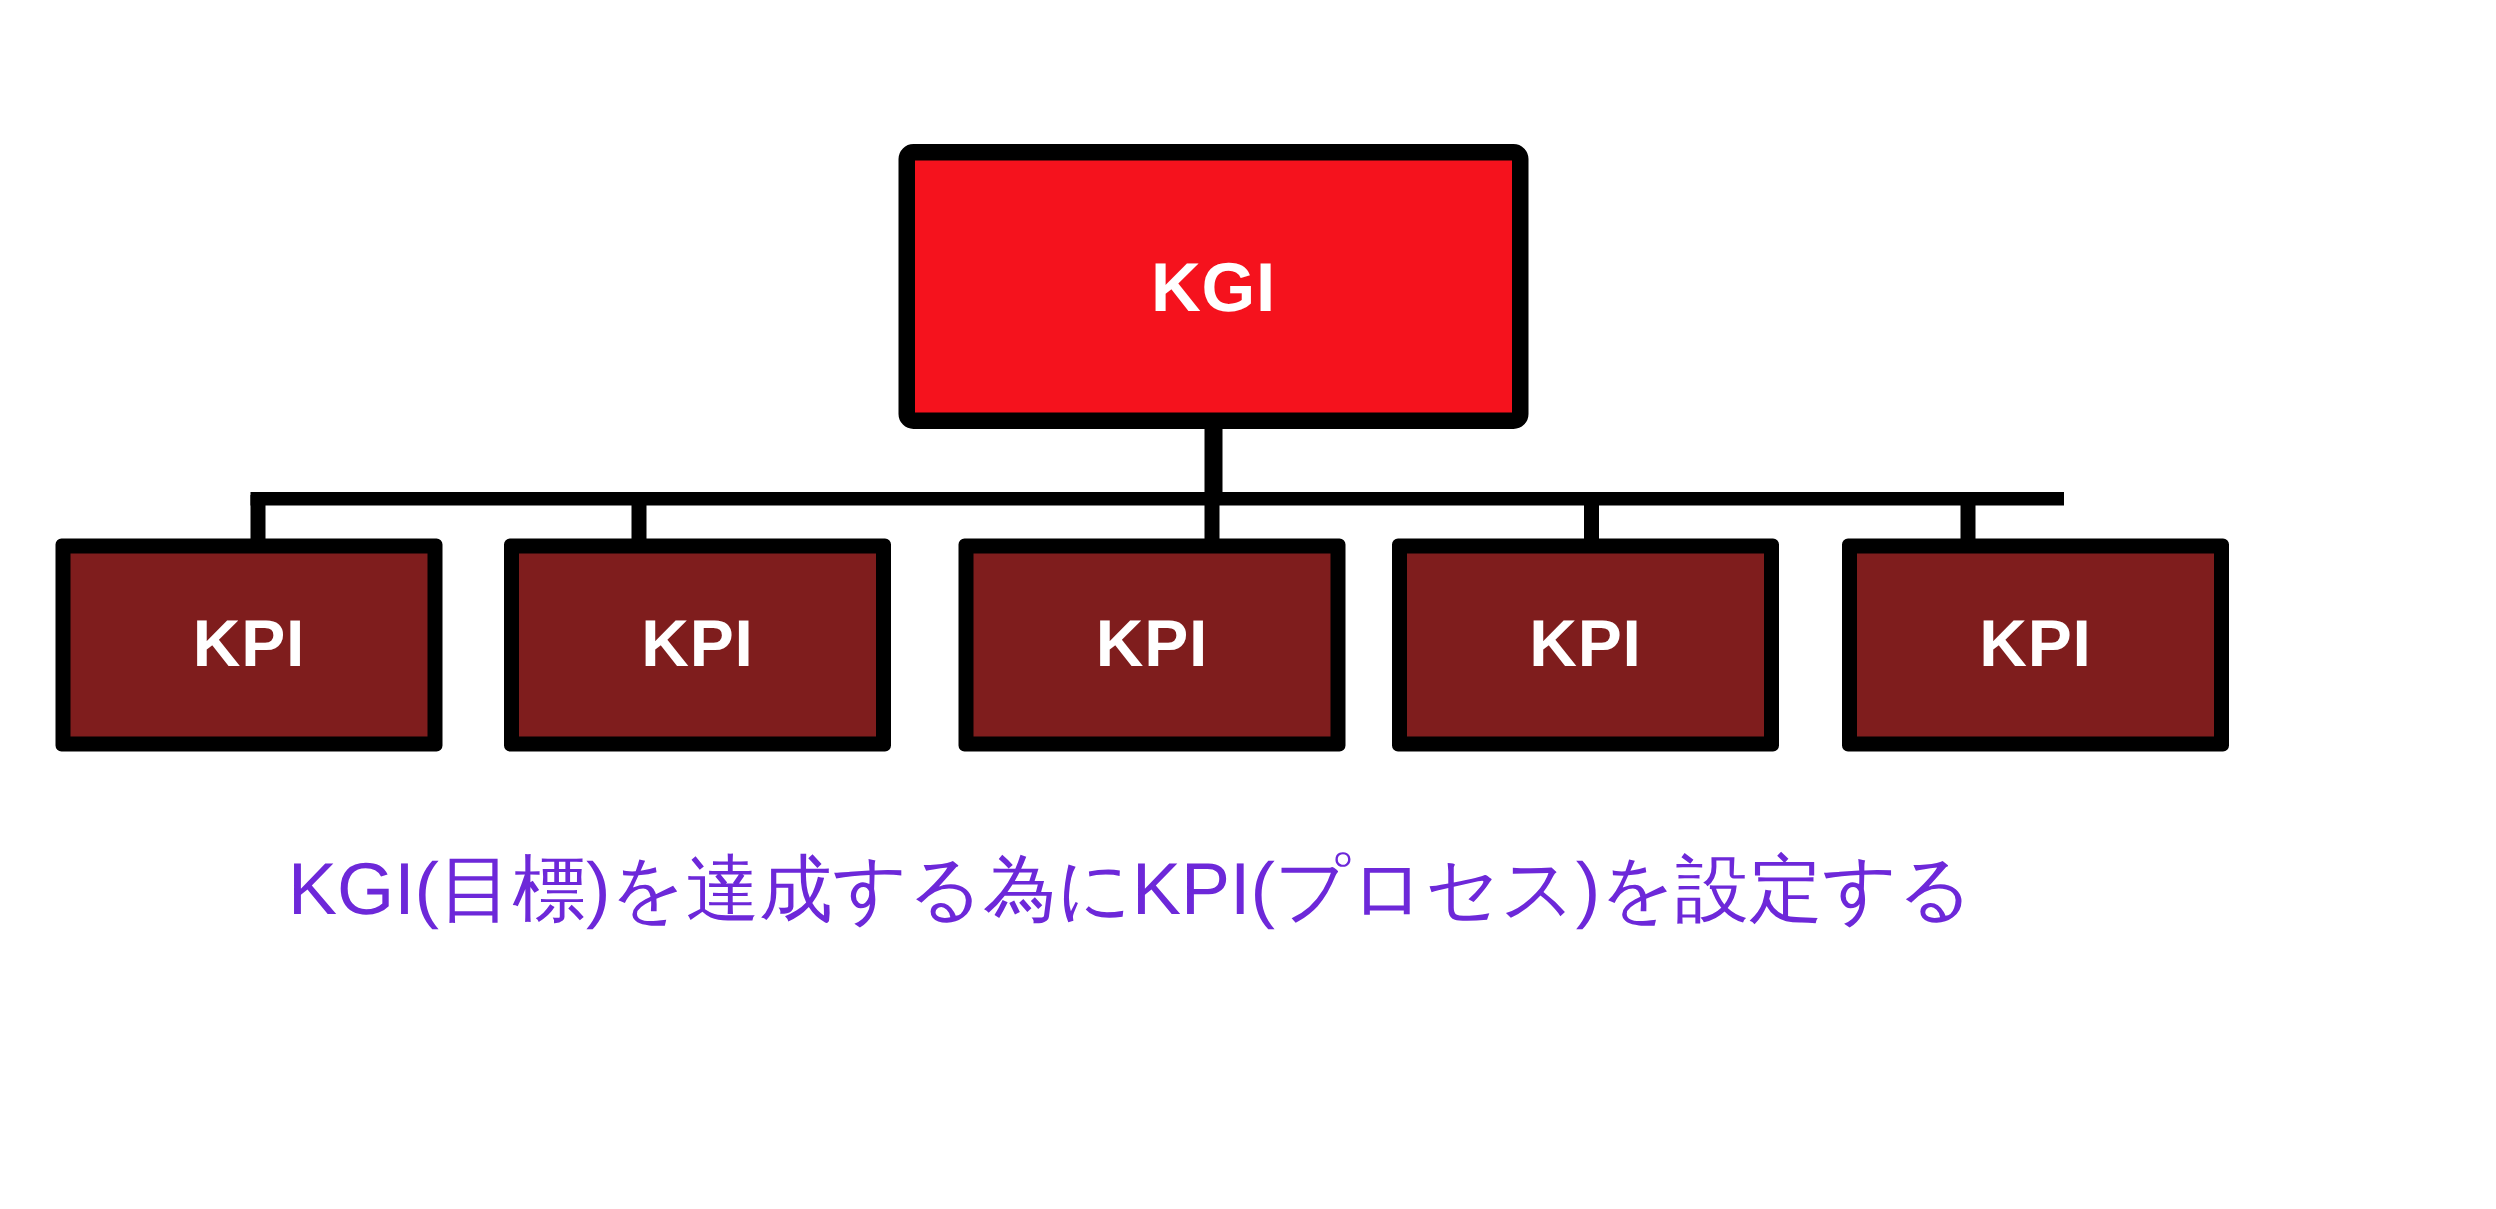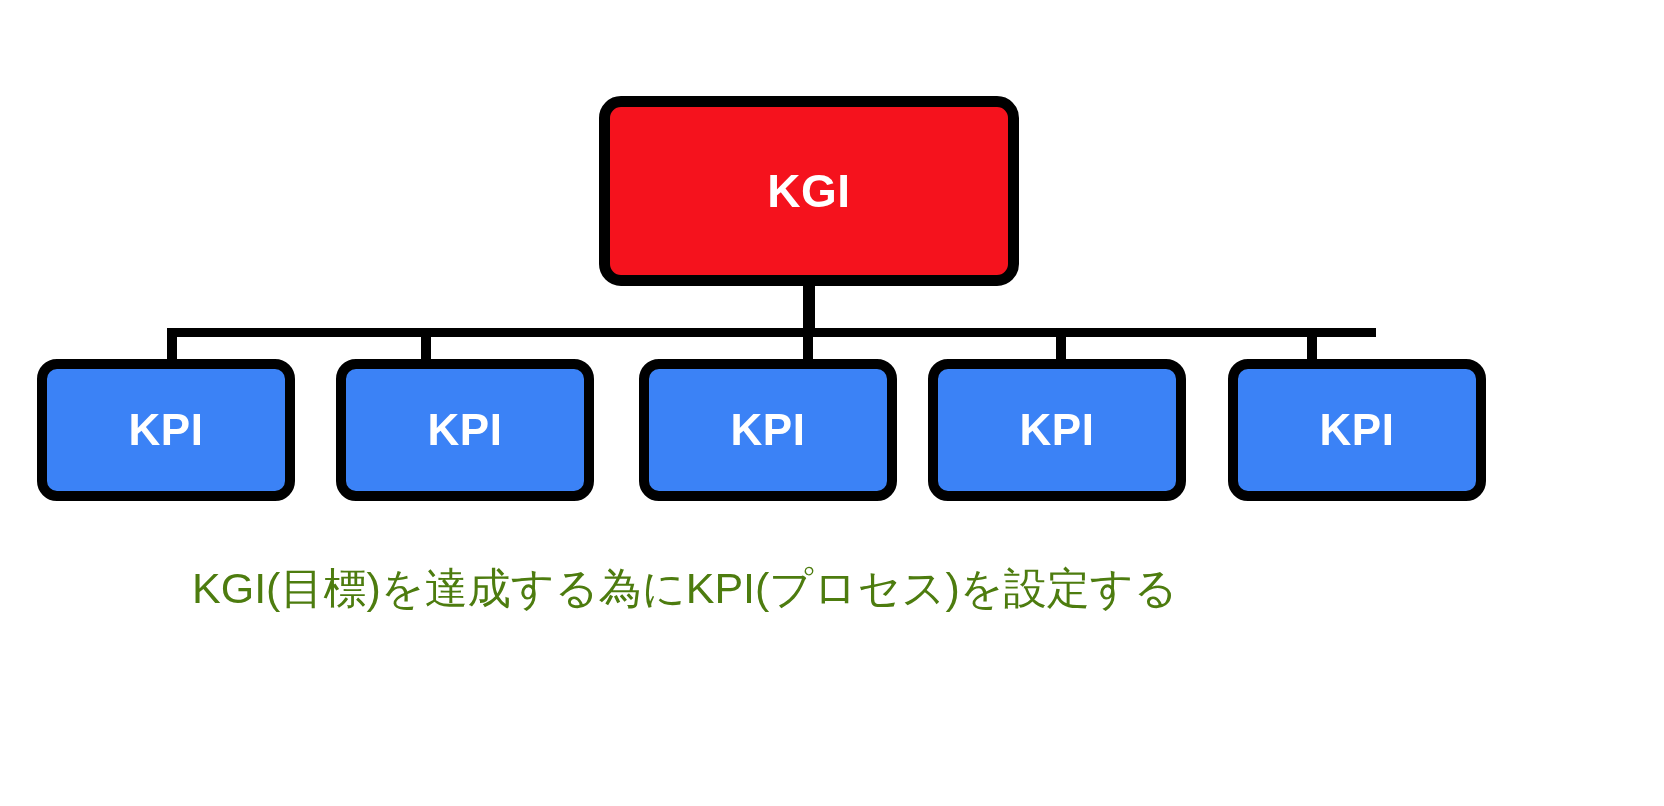--- a/index.html
+++ b/index.html
@@ -30,31 +30,31 @@
     user-select: none;
   }
 
   .node-kgi {
     left: 599px;
     top: 96px;
     width: 420px;
     height: 190px;
     background: #F5121D;
     border: 11px solid #000000;
-    border-radius: 22px;
+    border-radius: 10px;
     font-size: 46px;
   }
 
   .node-kpi {
     top: 359px;
     width: 258px;
     height: 142px;
-    background: #3b82f6;
+    background: #7f1d1d;
     border: 10px solid #000000;
-    border-radius: 20px;
+    border-radius: 4px;
     font-size: 44px;
     font-weight: bold;
   }
 
   .kpi-0 { left: 37px; }
   .kpi-1 { left: 336px; }
   .kpi-2 { left: 639px; }
   .kpi-3 { left: 928px; }
   .kpi-4 { left: 1228px; }
 
@@ -85,22 +85,22 @@
   .drop-2 { left: 803px; }
   .drop-3 { left: 1056px; }
   .drop-4 { left: 1307px; }
 
   
   .caption {
     position: absolute;
     left: 192px;
     top: 556px;
     width: 1300px;
-    color: #4d7c0f;
-    font-size: 43px;
+    color: #6d28d9;
+    font-size: 49px;
     line-height: 1.52;
     letter-spacing: 0px;
     white-space: nowrap;
   }
   .caption-line { display: block; }
 </style>
 </head>
 <body>
 
 <div id="canvas">

